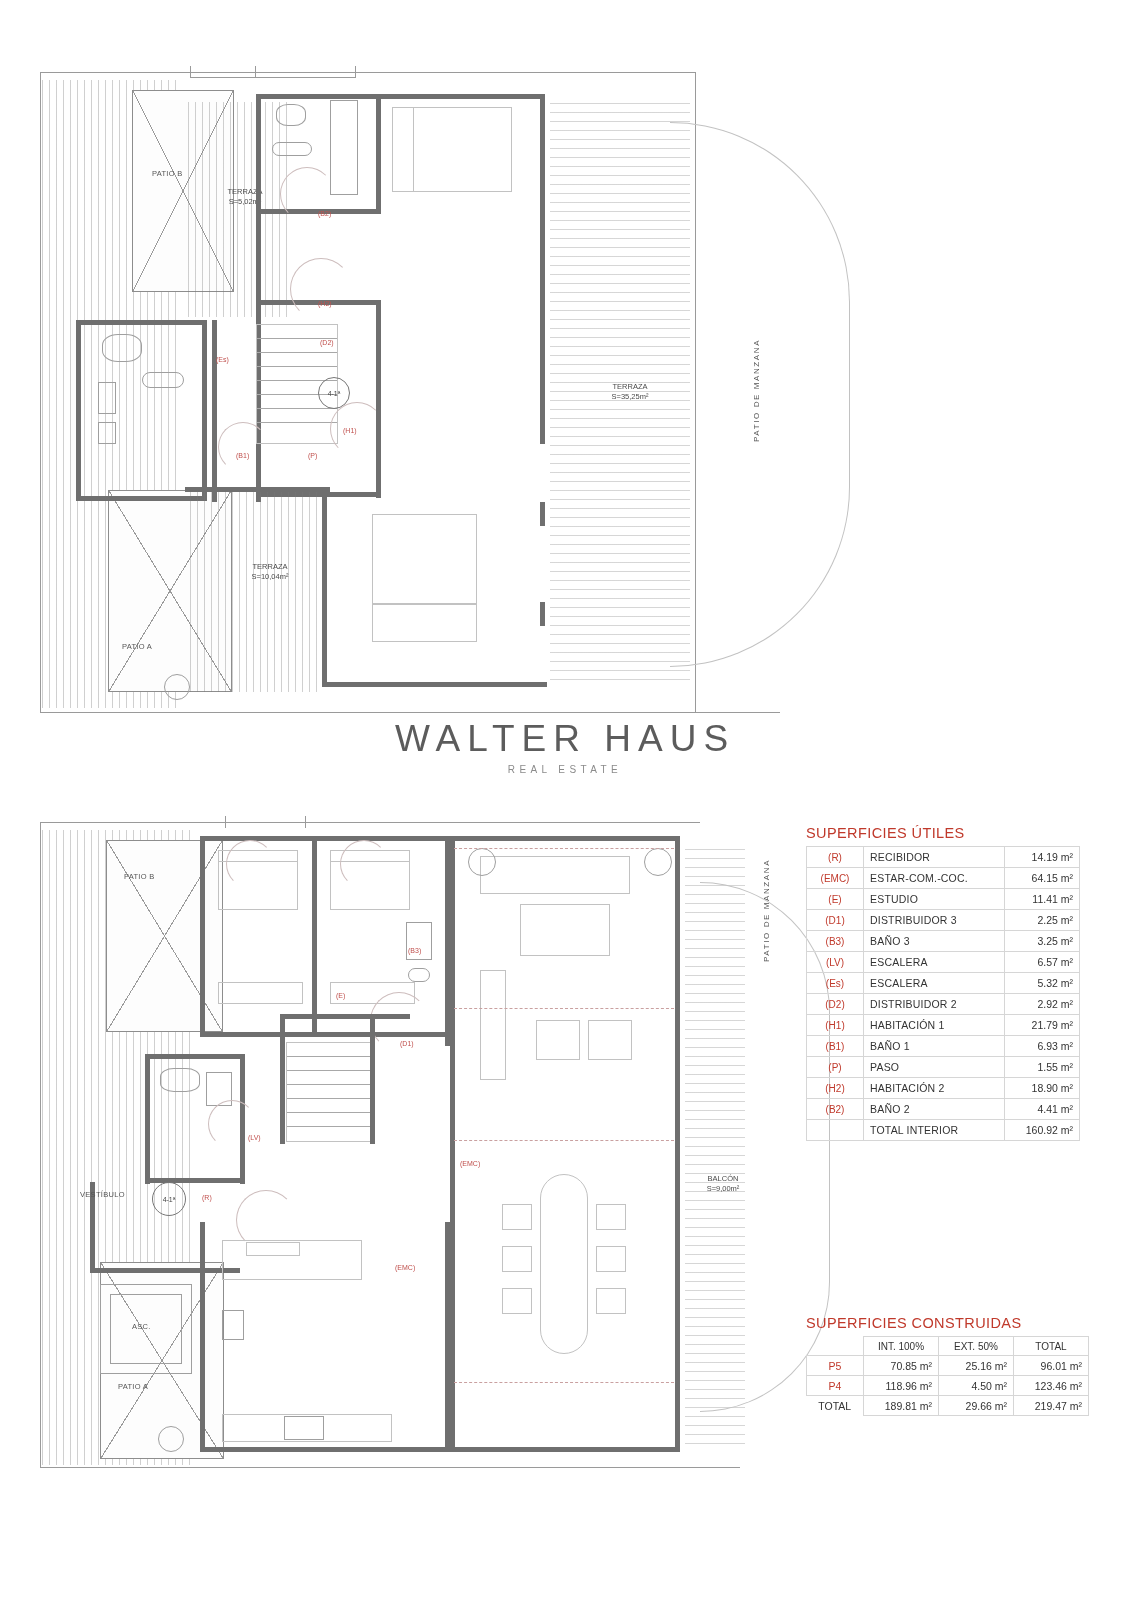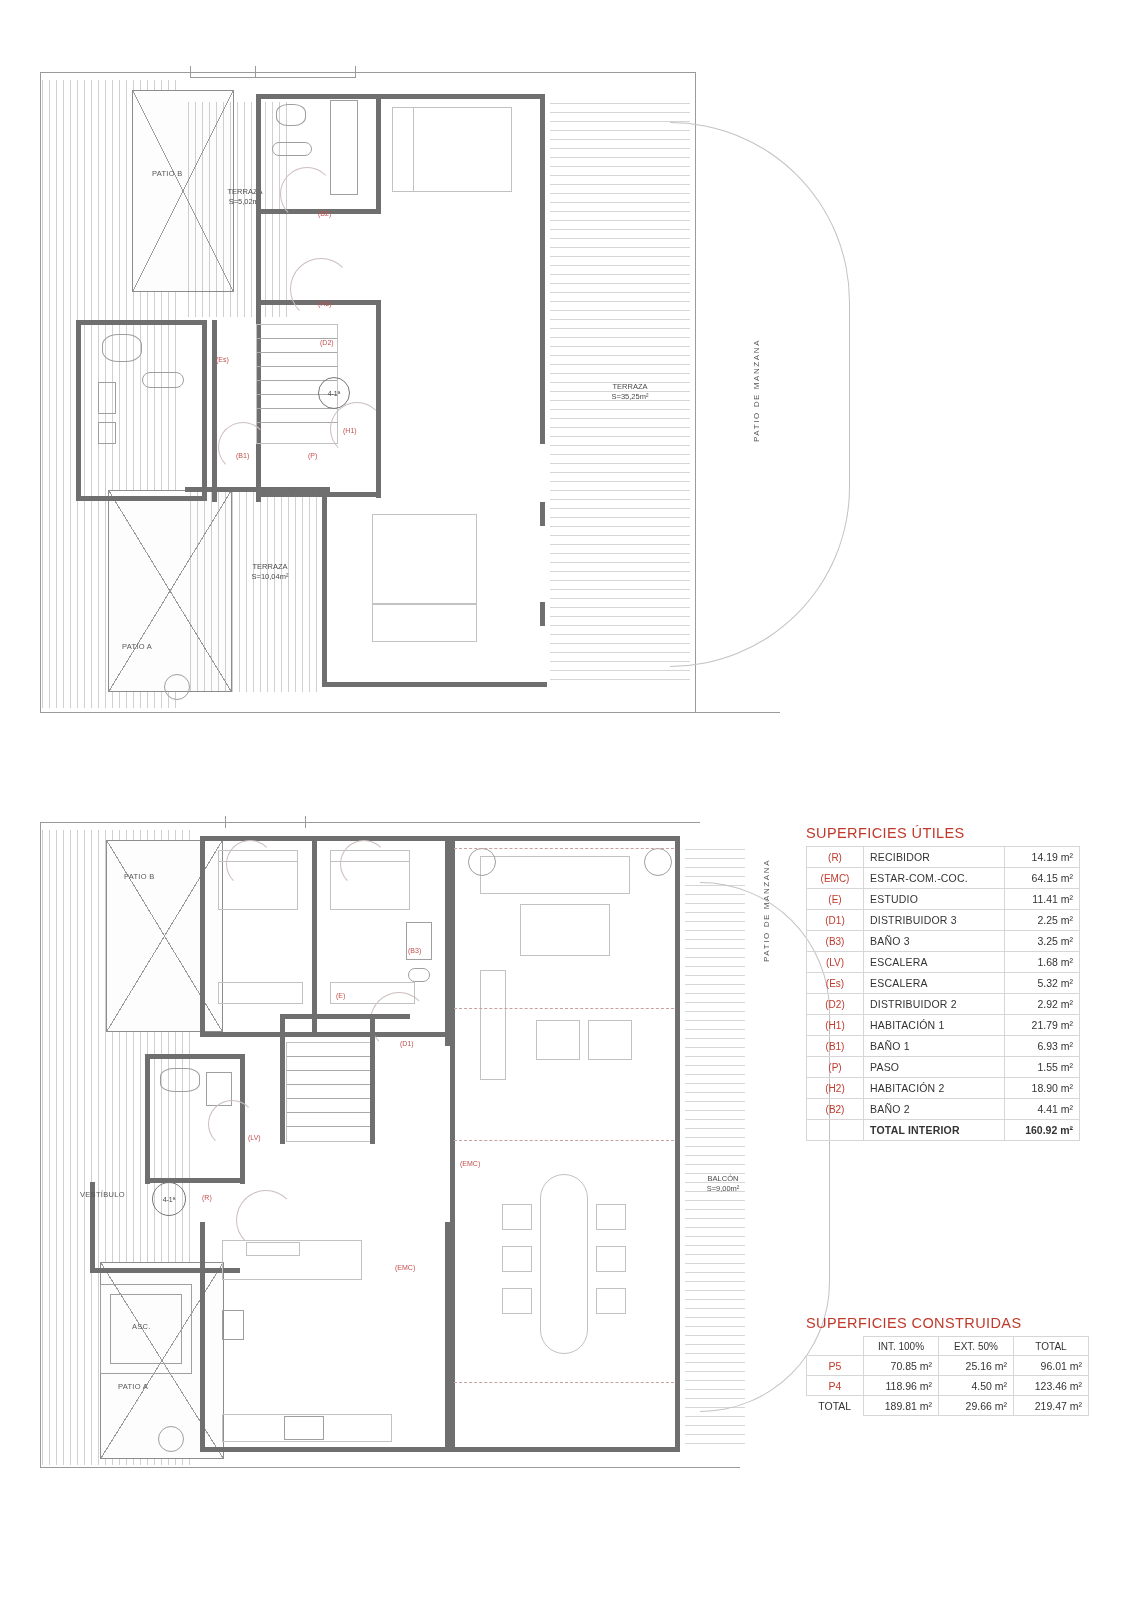--- a/index.html
+++ b/index.html
@@ -182,21 +182,20 @@
   td.name {
     width: 128px;
     letter-spacing: .2px;
   }
   td.val {
     text-align: right;
     width: 62px;
   }
   tr.total td {
     border-top: 1px solid #d6d6d6;
-    font-weight: bold;
   }
   td.noborder {
     border: none;
   }
   
   table.built {
     border-collapse: collapse;
     font-size: 10.5px;
     color: #333;
   }
@@ -334,20 +333,22 @@
     <div class="wall" style="left:500px; top:250px; width:5px; height:24px;"></div>
     <div class="wall" style="left:500px; top:330px; width:5px; height:24px;"></div>
     <div class="wall" style="left:500px; top:430px; width:5px; height:24px;"></div>
     <div class="wall" style="left:500px; top:530px; width:5px; height:24px;"></div>
 
     <div class="rect-light" style="left:630px; top:50px; width:180px; height:545px; border-radius:0 260px 260px 0; border-left:none;"></div>
     <div class="lbl-vert" style="left:712px; top:370px;">PATIO DE MANZANA</div>
   </div>
 
   <div class="brand">
+    <div class="brand-main">WALTER HAUS</div>
+    <div class="brand-sub">REAL ESTATE</div>
   </div>
 
   <div class="plan" style="left:40px; top:822px; width:710px; height:650px;">
 
     <div class="wall-thin" style="left:0; top:0; width:660px; height:1px;"></div>
     <div class="wall-thin" style="left:0; top:645px; width:700px; height:1px;"></div>
     <div class="wall-thin" style="left:0; top:0; width:1px; height:645px;"></div>
     <div class="wall-thin" style="left:185px; top:-6px; width:1px; height:12px;"></div>
     <div class="wall-thin" style="left:265px; top:-6px; width:1px; height:12px;"></div>
 
@@ -492,21 +493,21 @@
             <td class="val">2.25 m²</td>
           </tr>
         <tr>
             <td class="code">(B3)</td>
             <td class="name">BAÑO 3</td>
             <td class="val">3.25 m²</td>
           </tr>
         <tr>
             <td class="code">(LV)</td>
             <td class="name">ESCALERA</td>
-            <td class="val">1.68 m²</td>
+            <td class="val">6.57 m²</td>
           </tr>
         <tr>
             <td class="code">(Es)</td>
             <td class="name">ESCALERA</td>
             <td class="val">5.32 m²</td>
           </tr>
         <tr>
             <td class="code">(D2)</td>
             <td class="name">DISTRIBUIDOR 2</td>
             <td class="val">2.92 m²</td>

